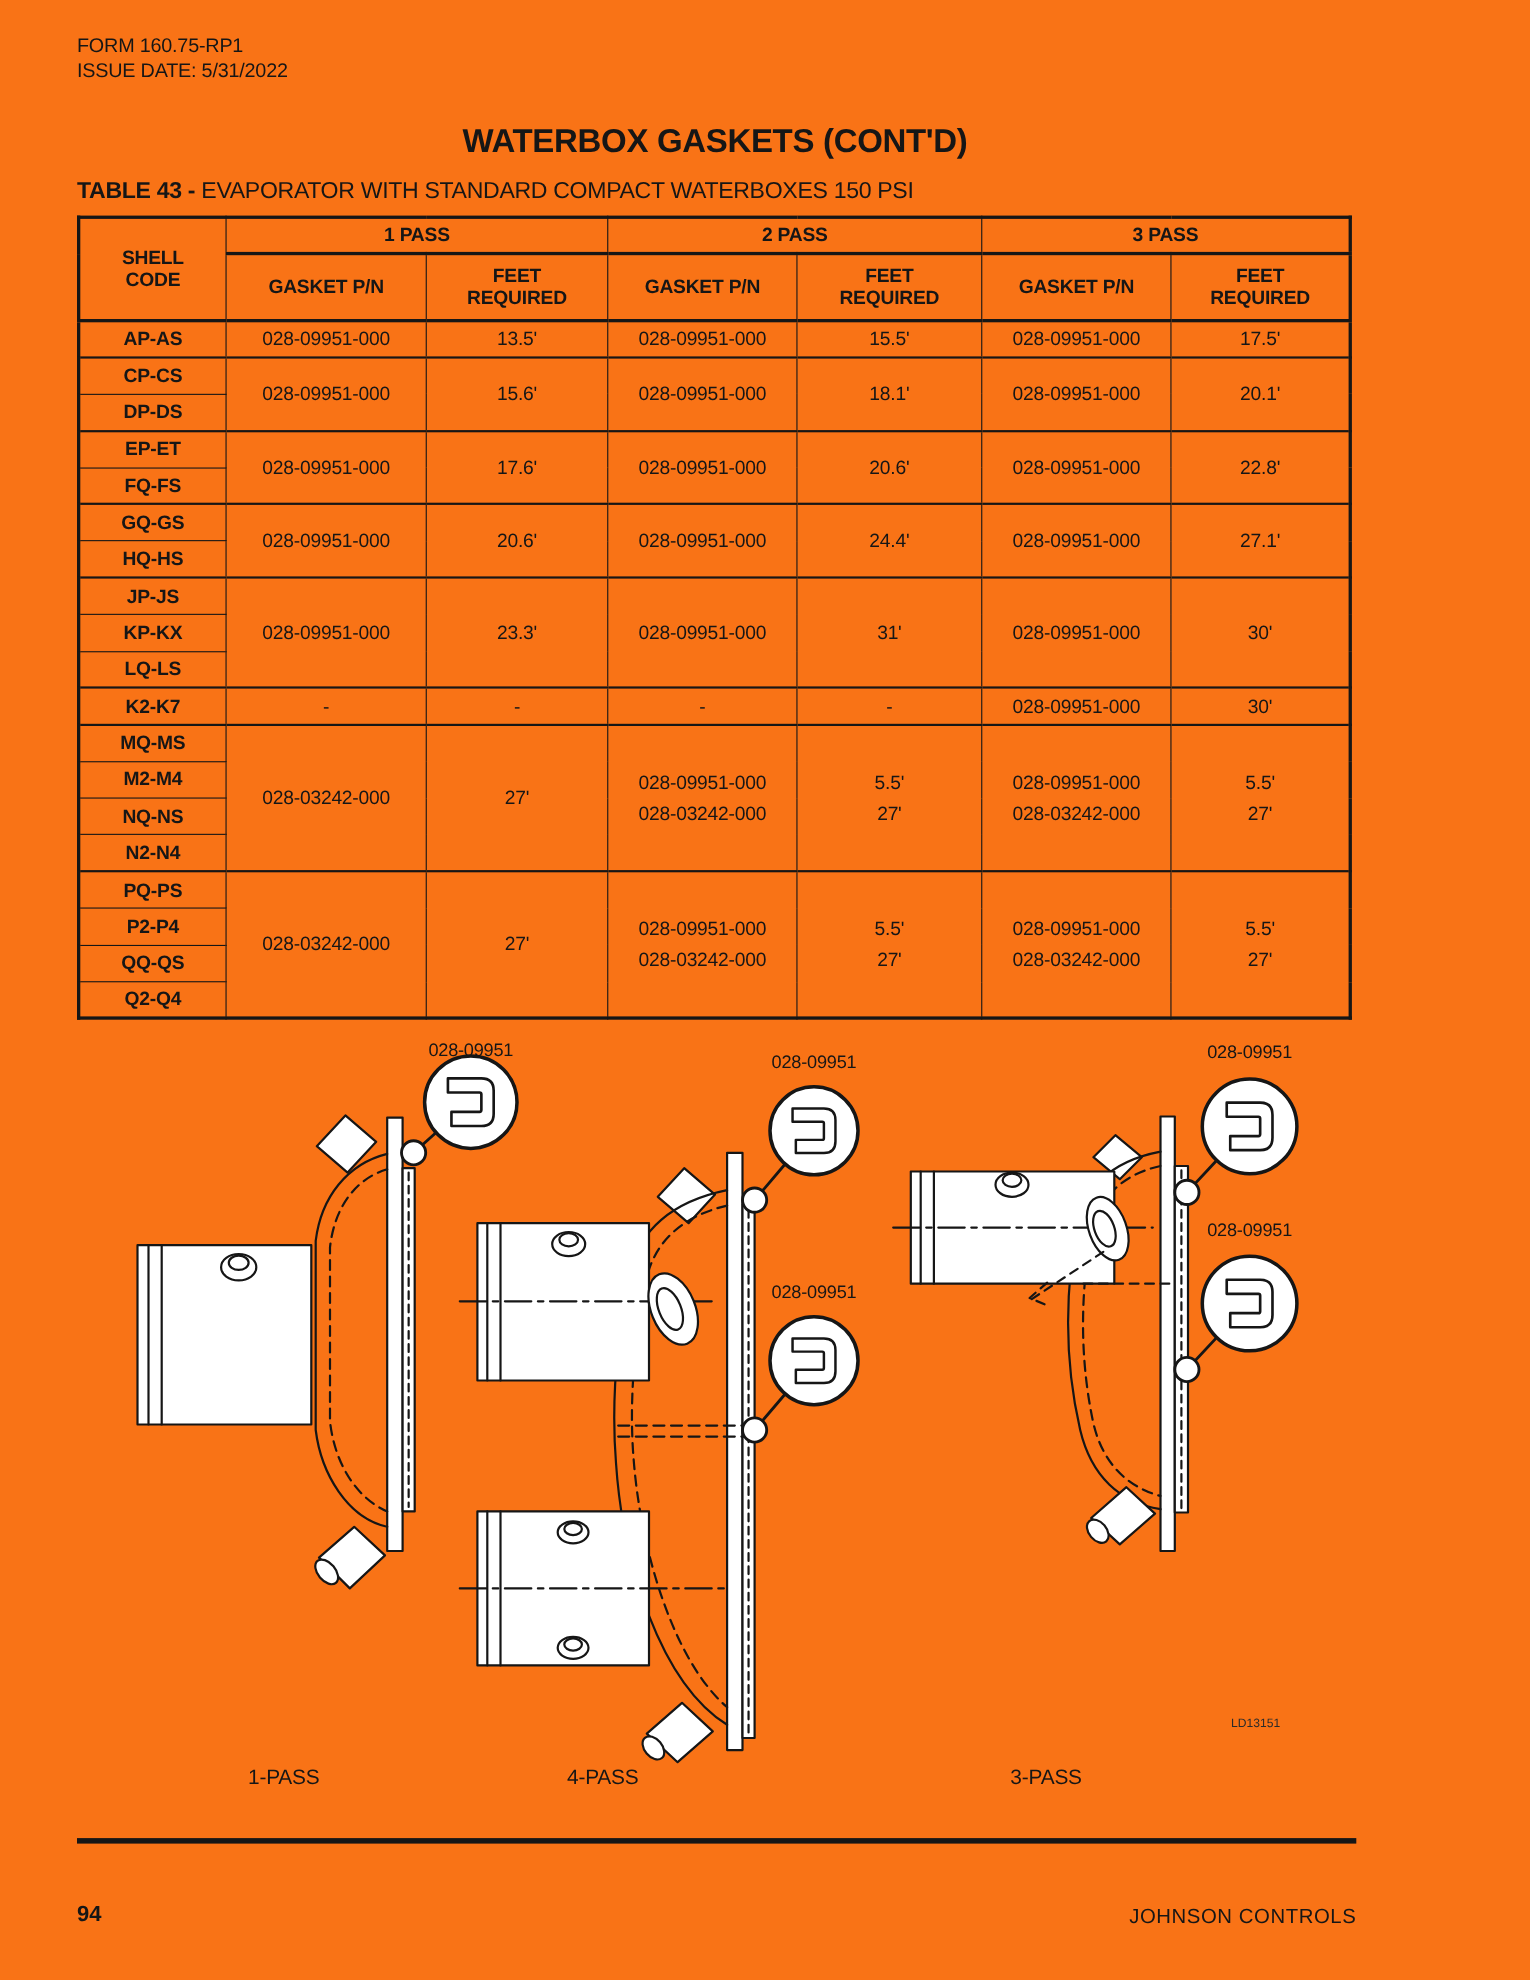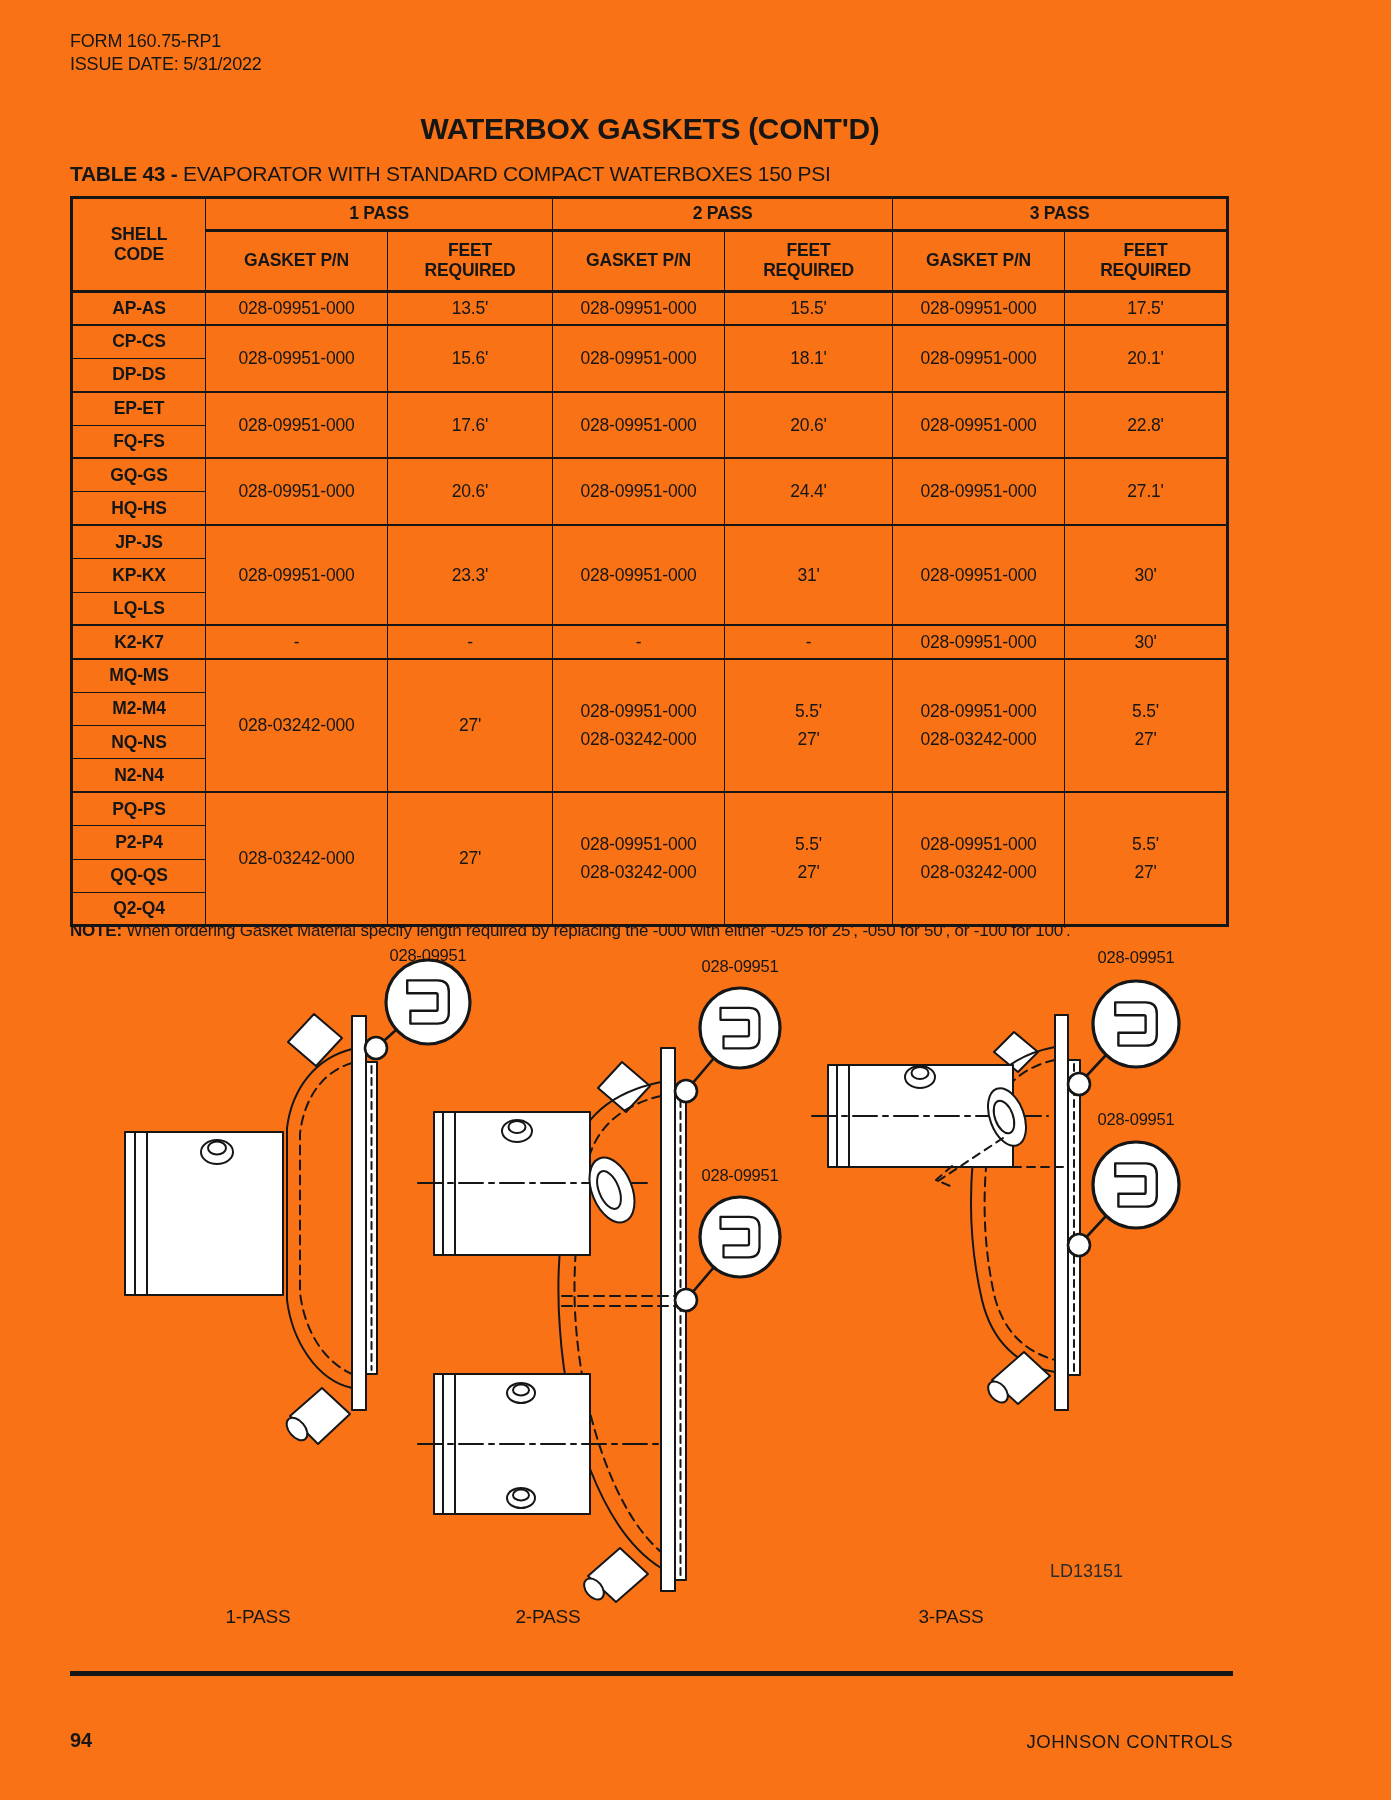--- a/index.html
+++ b/index.html
@@ -20,21 +20,21 @@
   tr.pass-row th{height:30px;border-bottom:3.2px solid #161616;}
   tr.sub-row th{height:58px;border-bottom:3.2px solid #161616;}
   tbody tr{height:33.4px;}
   td.shell{font-weight:bold;font-size:17.5px;letter-spacing:-0.2px;}
   td.data{font-size:17.5px;font-weight:400;letter-spacing:-0.2px;}
   td.group-start{border-top:2.6px solid #161616;}
   .stack{display:flex;flex-direction:column;gap:7px;align-items:center;justify-content:flex-start;}
   .note-line{left:70px;top:921px;width:1200px;font-size:17px;letter-spacing:-0.2px;}
   .callout-label{font-size:16.5px;letter-spacing:-0.2px;transform:translateX(-50%);white-space:nowrap;}
   .pass-label{font-size:19px;letter-spacing:-0.2px;transform:translateX(-50%);white-space:nowrap;}
-  .drawing-id{left:1050px;top:1561px;width:183px;text-align:left;font-size:18px;color:#2b2b2b;}
+  .drawing-id{left:1050px;top:1561px;width:183px;text-align:center;font-size:11px;color:#2b2b2b;}
   .fig-caption{left:70px;top:1639px;font-size:20.5px;letter-spacing:-0.3px;}
   .foot-rule{left:70px;top:1671px;width:1163px;height:4.5px;background:#161616;}
   .page-num{left:70px;top:1729px;font-size:20px;font-weight:bold;}
   .footer-right{left:900px;top:1731px;width:333px;text-align:right;font-size:18.5px;letter-spacing:0.5px;}
 </style>
 </head>
 <body>
 
 <div class="page">
 
@@ -389,21 +389,20 @@
           <tr>
             <td class="shell">QQ-QS</td>
           </tr>
           <tr>
             <td class="shell">Q2-Q4</td>
           </tr>
         </tbody>
     </table>
   </div>
 
-  <div class="abs note-line"><b>NOTE:</b><span> When ordering Gasket Material specify length required by replacing the -000 with either -025 for 25', -050 for 50', or -100 for 100'.</span></div>
 
   <svg class="abs" style="left:60px;top:945px;" width="1280" height="692" viewBox="60 945 1280 692">
     <defs>
       <path id="gg" d="M -26 -27 L 12 -27 Q 26 -27 26 -13 L 26 13 Q 26 27 12 27 L -22 27 L -22 11 L 10 11 Q 12 11 12 9 L 12 -9 Q 12 -11 10 -11 L -26 -11 Z"></path>
     </defs>
     <g stroke="#161616" fill="none" stroke-width="2" stroke-linejoin="round" stroke-linecap="round">
 
       <g>
         <rect x="352" y="1016" width="14" height="394" fill="#fff"></rect>
         <rect x="366" y="1062" width="11" height="312" fill="#fff"></rect>
@@ -493,21 +492,21 @@
     </g>
   </svg>
 
   <div class="abs callout-label" style="left:428px;top:946px;">028-09951</div>
   <div class="abs callout-label" style="left:740px;top:957px;">028-09951</div>
   <div class="abs callout-label" style="left:740px;top:1166px;">028-09951</div>
   <div class="abs callout-label" style="left:1136px;top:948px;">028-09951</div>
   <div class="abs callout-label" style="left:1136px;top:1110px;">028-09951</div>
 
   <div class="abs pass-label" style="left:258px;top:1606px;">1-PASS</div>
-  <div class="abs pass-label" style="left:548px;top:1606px;">2-PASS</div>
+  <div class="abs pass-label" style="left:548px;top:1606px;">4-PASS</div>
   <div class="abs pass-label" style="left:951px;top:1606px;">3-PASS</div>
 
   <div class="abs drawing-id">LD13151</div>
 
 
   <div class="abs foot-rule"></div>
   <div class="abs page-num">94</div>
   <div class="abs footer-right">JOHNSON CONTROLS</div>
 
 </div>

